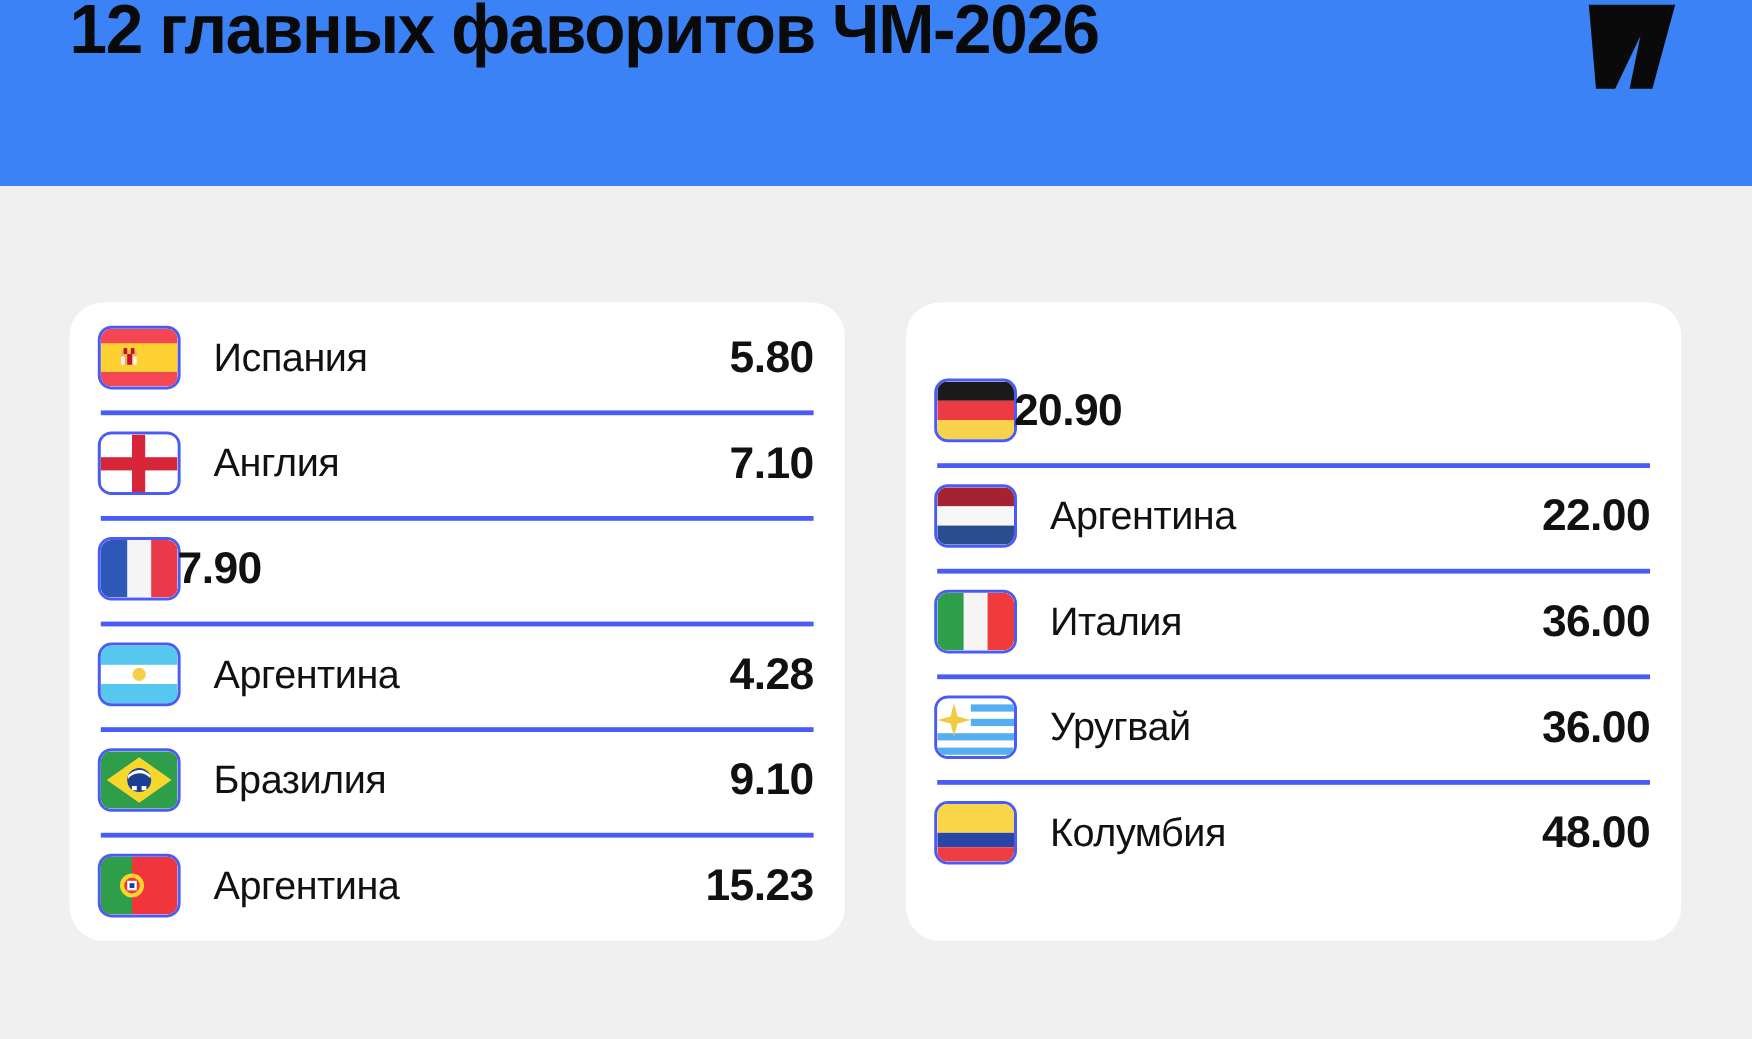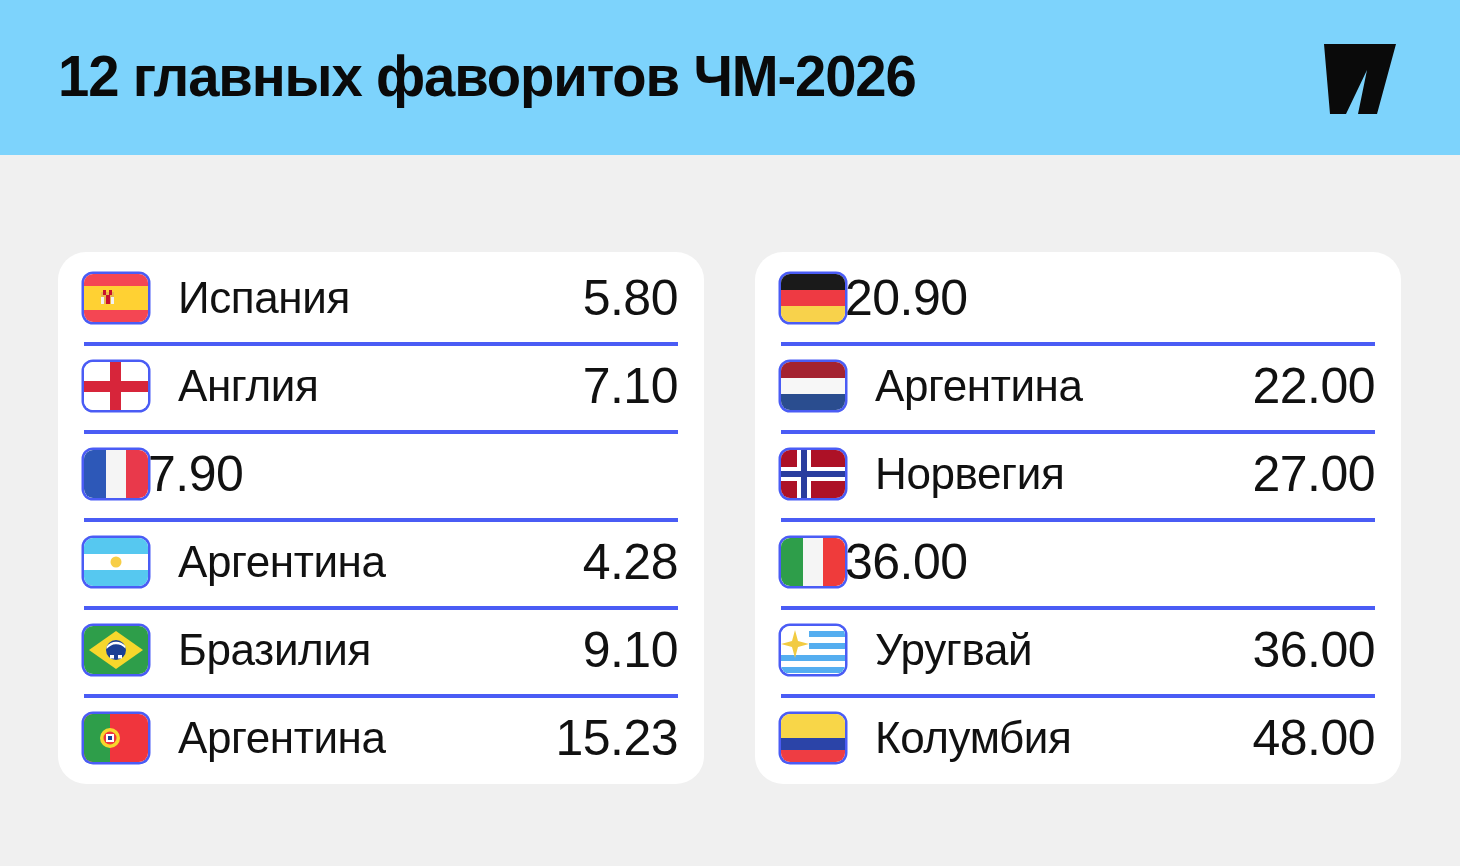--- a/index.html
+++ b/index.html
@@ -14,23 +14,23 @@
     overflow: hidden;
     position: relative;
   }
 
   
   #header-bar {
     position: absolute;
     left: 0; top: 0;
     width: 1460px;
     height: 155px;
-    background: #7dd3fc;
+    background: #3b82f6;
     display: flex;
-    align-items: center;
+    align-items: flex-start;
     justify-content: space-between;
     box-sizing: border-box;
     padding: 0 60px 0 58px;
   }
   #page-title {
     font-family: "Liberation Sans", sans-serif;
     font-size: 58px;
     font-weight: bold;
     color: #0a0a0a;
     letter-spacing: -1.2px;
@@ -85,35 +85,36 @@
     height: 48px;
     flex: 0 0 auto;
     border-radius: 9px;
     overflow: hidden;
     box-shadow: 0 0 0 2.5px #4a5cf5;
     display: block;
   }
   .flag svg { display: block; width: 100%; height: 100%; }
 
   .country {
-    font-size: 44px;
+    font-size: 33px;
     color: #111111;
     margin-left: 30px;
     letter-spacing: -0.4px;
     white-space: nowrap;
     flex: 1 1 auto;
   }
   .odds {
-    font-size: 50px;
+    font-size: 37px;
     color: #111111;
     letter-spacing: -0.5px;
     text-align: right;
     white-space: nowrap;
     flex: 0 0 auto;
     font-variant-numeric: tabular-nums;
+    font-weight: bold;
   }
 </style>
 </head>
 <body>
 
 <div id="header-bar">
   <div id="page-title">12 главных фаворитов ЧМ-2026</div>
   <div id="brand-logo">
     <svg viewBox="0 0 80 74" xmlns="http://www.w3.org/2000/svg" aria-hidden="true">
       <path d="M4 2 H76 L57 72 H38 L47 28 L26 72 H10 Z" fill="#0a0a0a"></path>
@@ -227,42 +228,30 @@
       <svg viewBox="0 0 64 48" xmlns="http://www.w3.org/2000/svg">
         <rect width="64" height="16" fill="#a42330"></rect>
         <rect y="16" width="64" height="16" fill="#f7f7f7"></rect>
         <rect y="32" width="64" height="16" fill="#2a4d8f"></rect>
       </svg>
     </span>
     <span class="country">Аргентина</span>
     <span class="odds">22.00</span>
   </div>
 
-  <div class="row">
-    <span class="flag">
-      <svg viewBox="0 0 64 48" xmlns="http://www.w3.org/2000/svg">
-        <rect width="64" height="48" fill="#ad1126"></rect>
-        <rect x="16" y="0" width="14" height="48" fill="#ffffff"></rect>
-        <rect x="0" y="17" width="64" height="14" fill="#ffffff"></rect>
-        <rect x="20" y="0" width="6" height="48" fill="#2a3d9e"></rect>
-        <rect x="0" y="21" width="64" height="6" fill="#2a3d9e"></rect>
-      </svg>
-    </span>
-    <span class="country">Норвегия</span>
-    <span class="odds">27.00</span>
-  </div>
 
   <div class="row">
     <span class="flag">
       <svg viewBox="0 0 64 48" xmlns="http://www.w3.org/2000/svg">
         <rect width="64" height="48" fill="#f5f5f5"></rect>
         <rect width="22" height="48" fill="#2e9e4a"></rect>
         <rect x="42" width="22" height="48" fill="#ef3b3b"></rect>
       </svg>
     </span>
+    <span class="country">Италия</span>
     <span class="odds">36.00</span>
   </div>
 
   <div class="row">
     <span class="flag">
       <svg viewBox="0 0 64 48" xmlns="http://www.w3.org/2000/svg">
         <rect width="64" height="48" fill="#ffffff"></rect>
         <rect x="28" y="5" width="36" height="6" fill="#55aef0"></rect>
         <rect x="28" y="17" width="36" height="6" fill="#55aef0"></rect>
         <rect x="0" y="29" width="64" height="6" fill="#55aef0"></rect>

